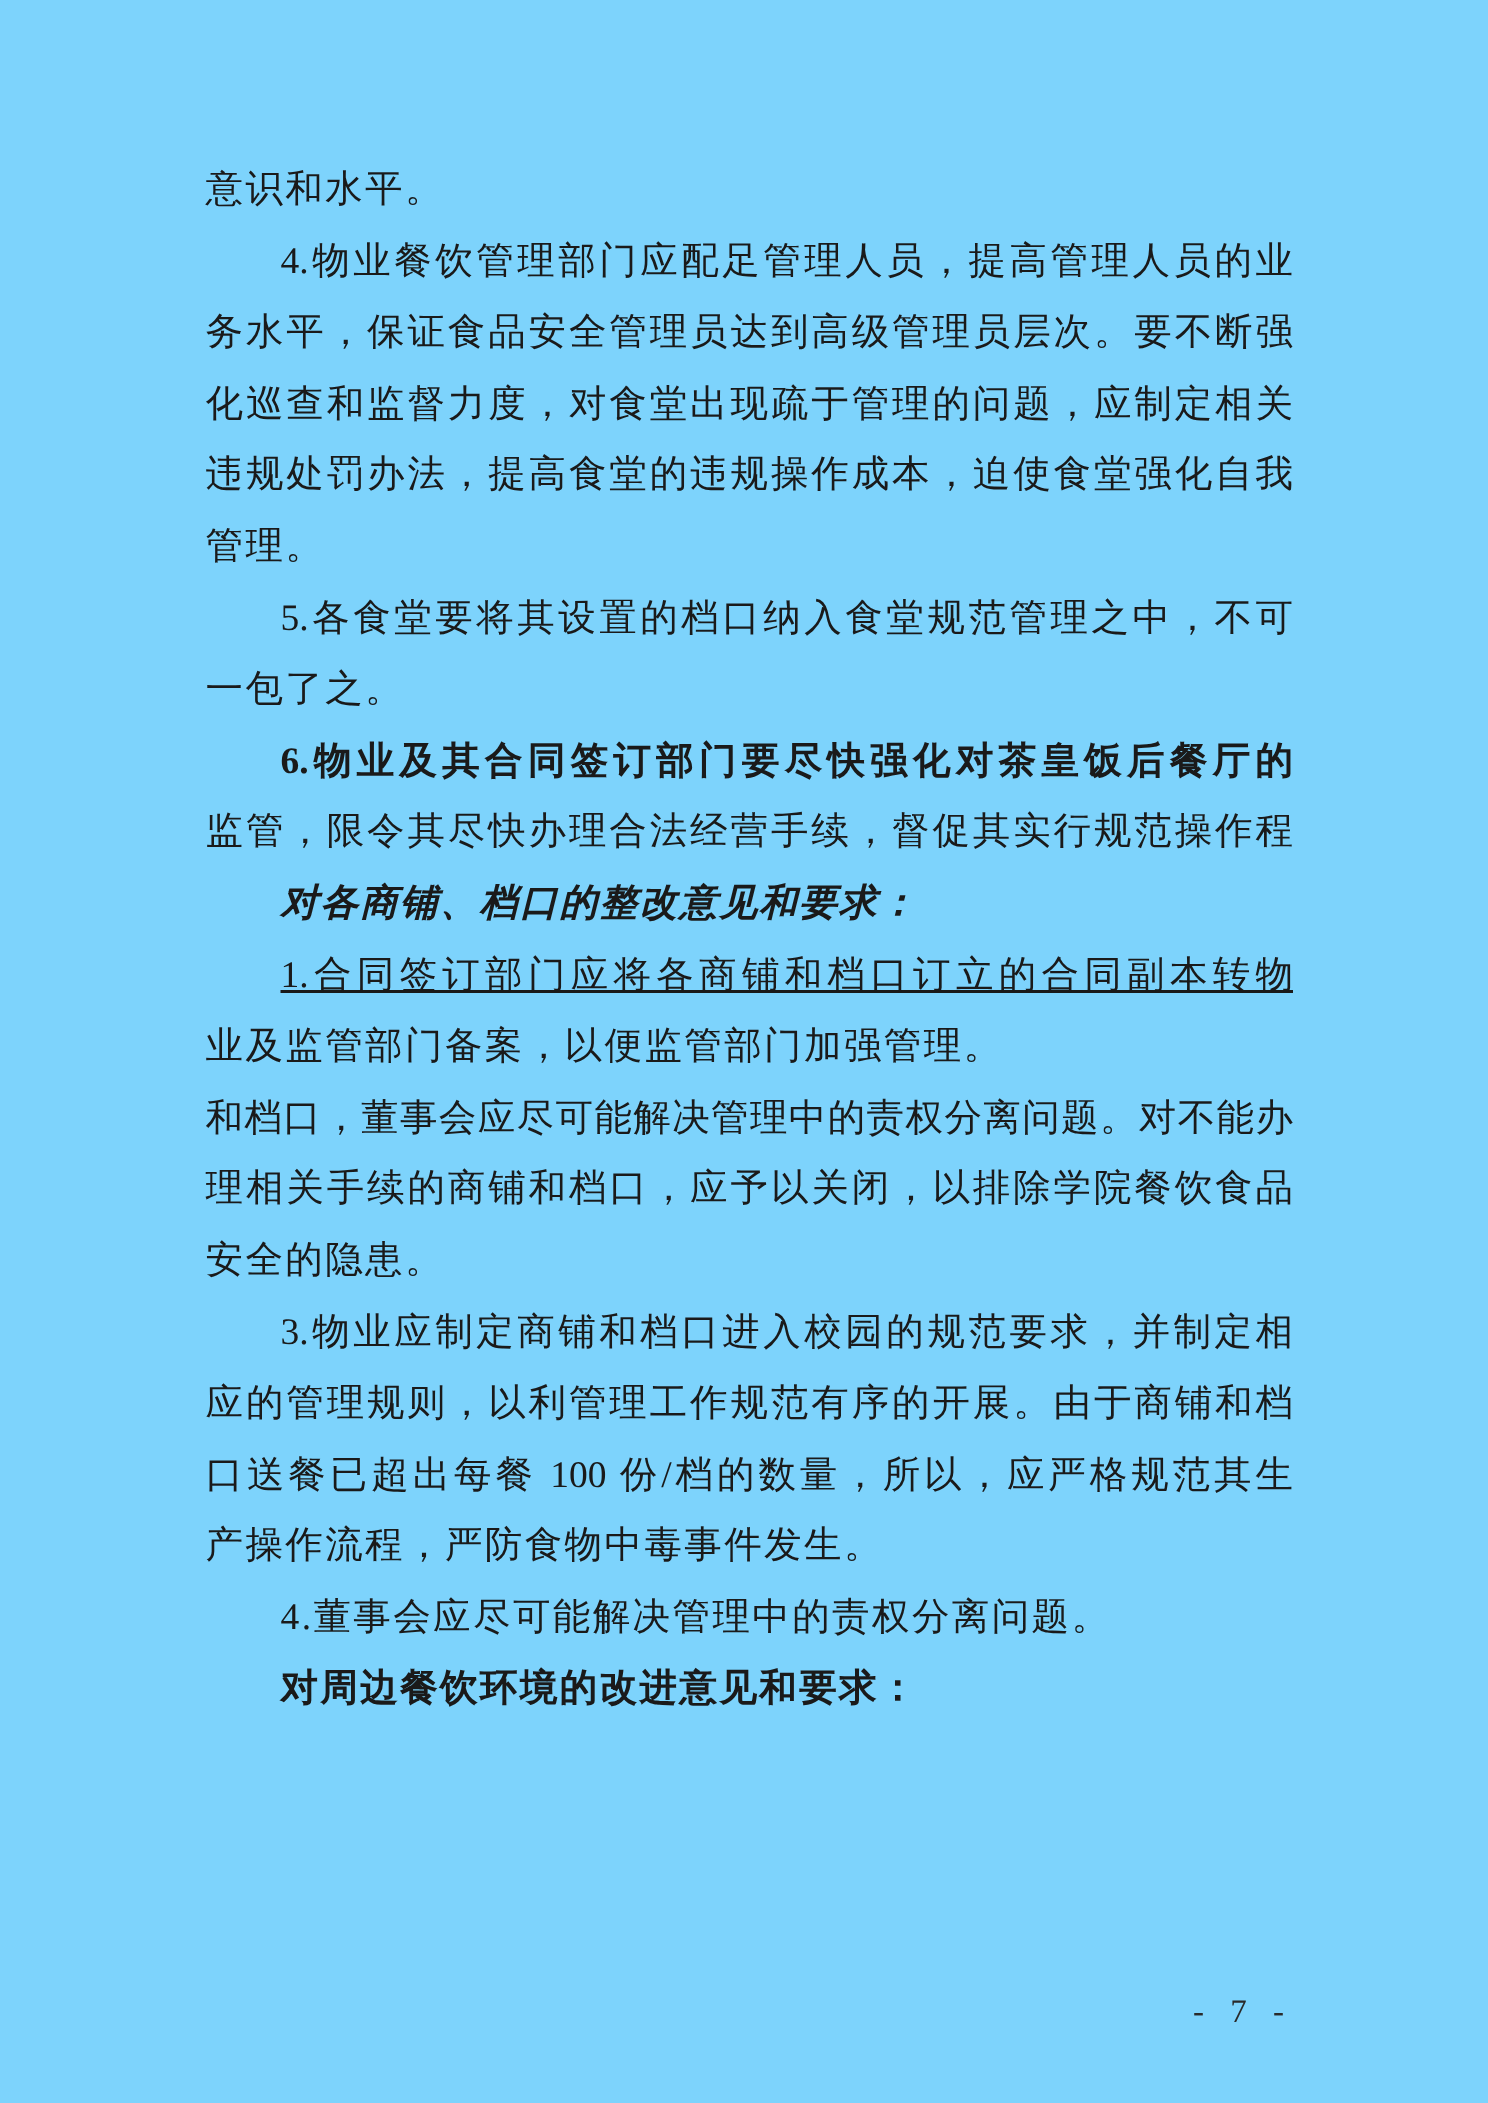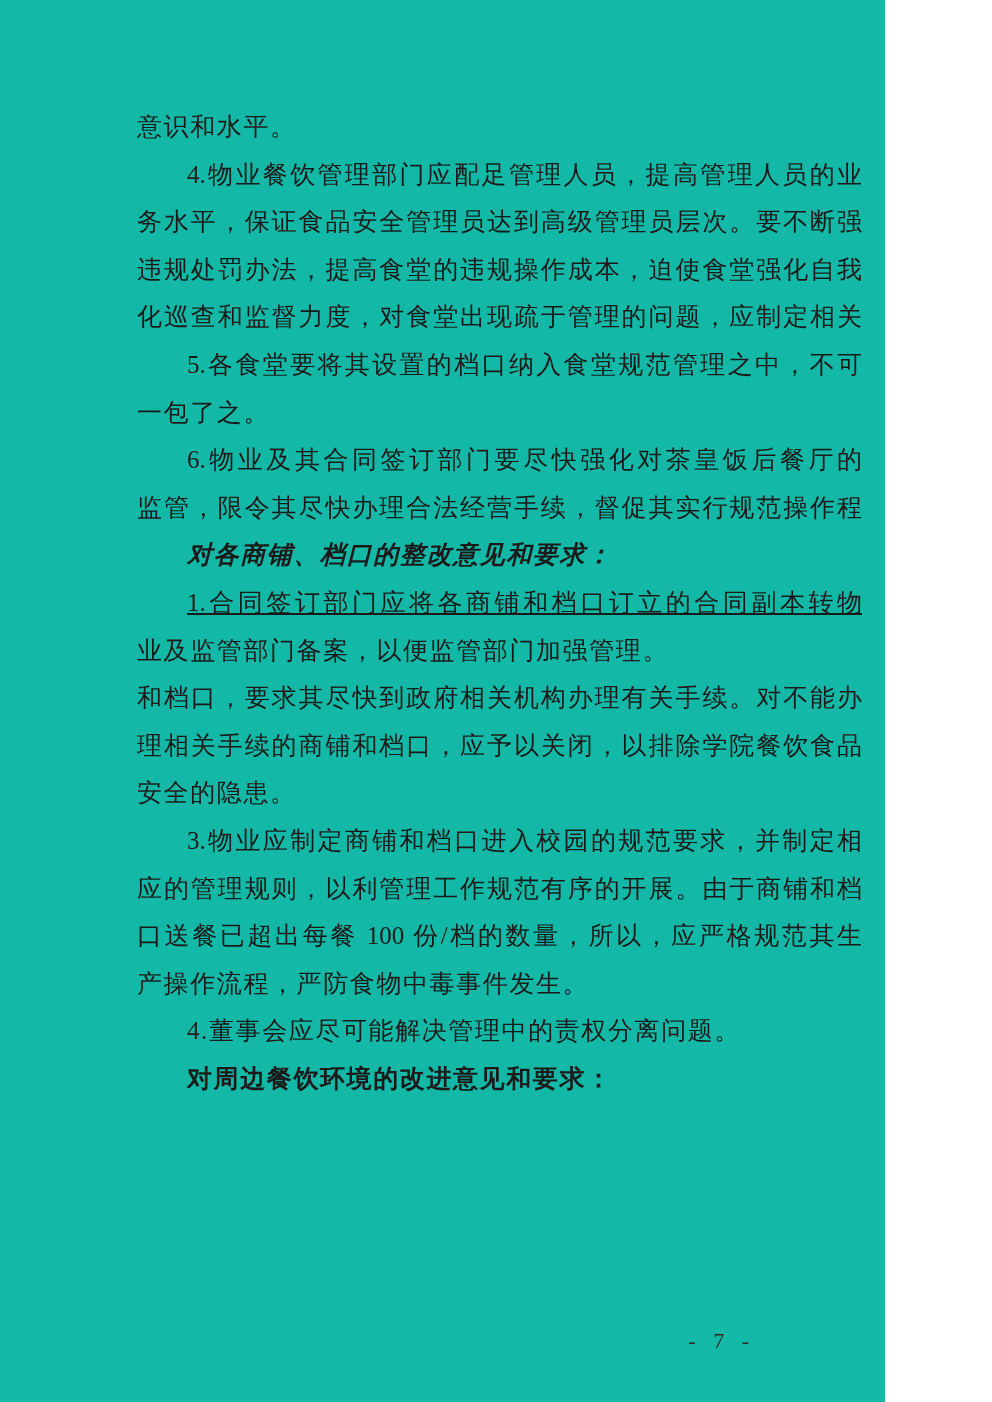--- a/index.html
+++ b/index.html
@@ -1,21 +1,21 @@
 <!DOCTYPE html>
 <html><head>
 <meta charset="utf-8">
 <style>
   * { margin: 0; padding: 0; box-sizing: border-box; }
   html, body { background: #ffffff; }
   .page {
     position: relative;
-    width: 885px;
+    width: 992px;
     height: 1402px;
-    background: #14b8a6;
+    background: #7dd3fc;
     color: #1a1a1a;
     font-family: "Liberation Serif", "DejaVu Serif", serif;
     overflow: hidden;
     padding: 103px 130px 16px 137px;
   }
   .doc-body { width: 725px; }
   .line {
     font-size: 25px;
     line-height: 47.6px;
     letter-spacing: 1.6px;
@@ -39,30 +39,31 @@
   }
 </style>
 </head>
 <body>
 
 <div class="page">
   <div class="doc-body" id="doc-body">
       <div class="line">意识和水平。</div>
       <div class="line fill" style="padding-left: 2em;">4.物业餐饮管理部门应配足管理人员，提高管理人员的业</div>
       <div class="line fill">务水平，保证食品安全管理员达到高级管理员层次。要不断强</div>
+      <div class="line fill">化巡查和监督力度，对食堂出现疏于管理的问题，应制定相关</div>
       <div class="line fill">违规处罚办法，提高食堂的违规操作成本，迫使食堂强化自我</div>
-      <div class="line fill">化巡查和监督力度，对食堂出现疏于管理的问题，应制定相关</div>
+      <div class="line">管理。</div>
       <div class="line fill" style="padding-left: 2em;">5.各食堂要将其设置的档口纳入食堂规范管理之中，不可</div>
       <div class="line">一包了之。</div>
-      <div class="line fill" style="padding-left: 2em;">6.物业及其合同签订部门要尽快强化对茶皇饭后餐厅的</div>
+      <div class="line fill" style="padding-left: 2em; font-weight: bold;">6.物业及其合同签订部门要尽快强化对茶皇饭后餐厅的</div>
       <div class="line fill">监管，限令其尽快办理合法经营手续，督促其实行规范操作程</div>
       <div class="line bold" style="padding-left: 2em; font-style: italic;">对各商铺、档口的整改意见和要求：</div>
       <div class="line fill" style="padding-left: 2em; text-decoration: underline;">1.合同签订部门应将各商铺和档口订立的合同副本转物</div>
       <div class="line">业及监管部门备案，以便监管部门加强管理。</div>
-      <div class="line fill">和档口，要求其尽快到政府相关机构办理有关手续。对不能办</div>
+      <div class="line fill">和档口，董事会应尽可能解决管理中的责权分离问题。对不能办</div>
       <div class="line fill">理相关手续的商铺和档口，应予以关闭，以排除学院餐饮食品</div>
       <div class="line">安全的隐患。</div>
       <div class="line fill" style="padding-left: 2em;">3.物业应制定商铺和档口进入校园的规范要求，并制定相</div>
       <div class="line fill">应的管理规则，以利管理工作规范有序的开展。由于商铺和档</div>
       <div class="line fill">口送餐已超出每餐 100 份/档的数量，所以，应严格规范其生</div>
       <div class="line">产操作流程，严防食物中毒事件发生。</div>
       <div class="line" style="padding-left: 2em;">4.董事会应尽可能解决管理中的责权分离问题。</div>
       <div class="line bold" style="padding-left: 2em;">对周边餐饮环境的改进意见和要求：</div>
     </div>
   <div class="footer">

